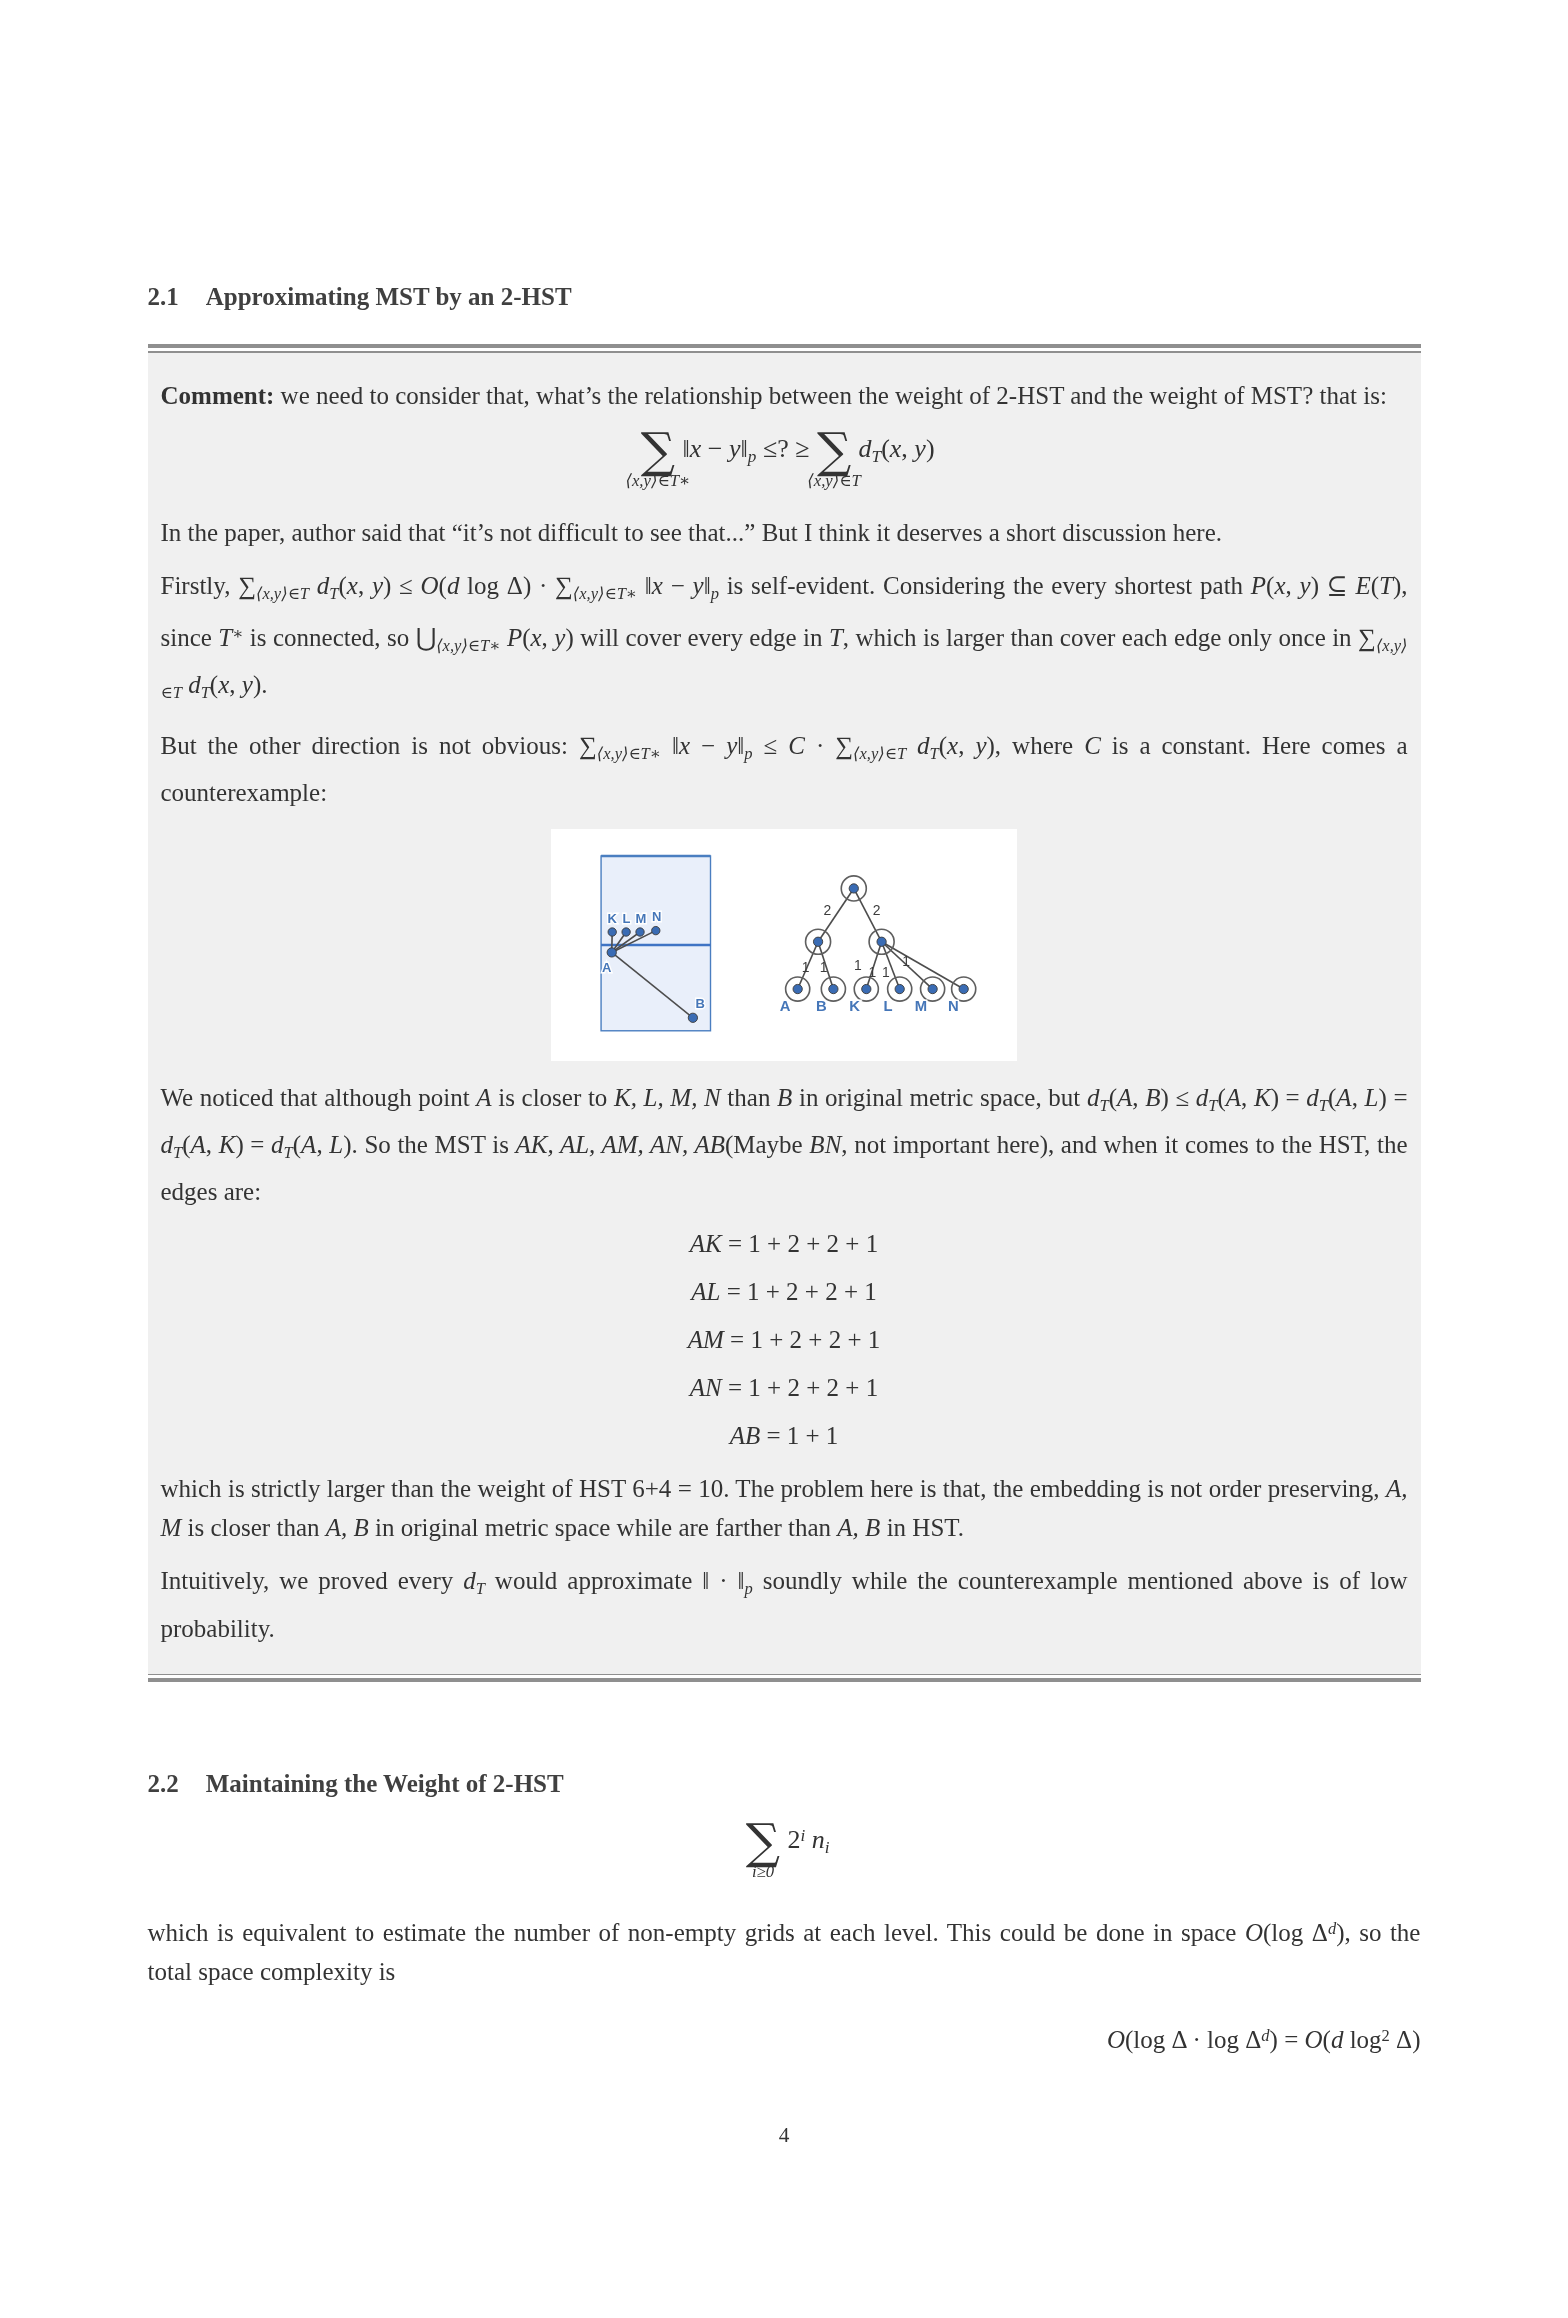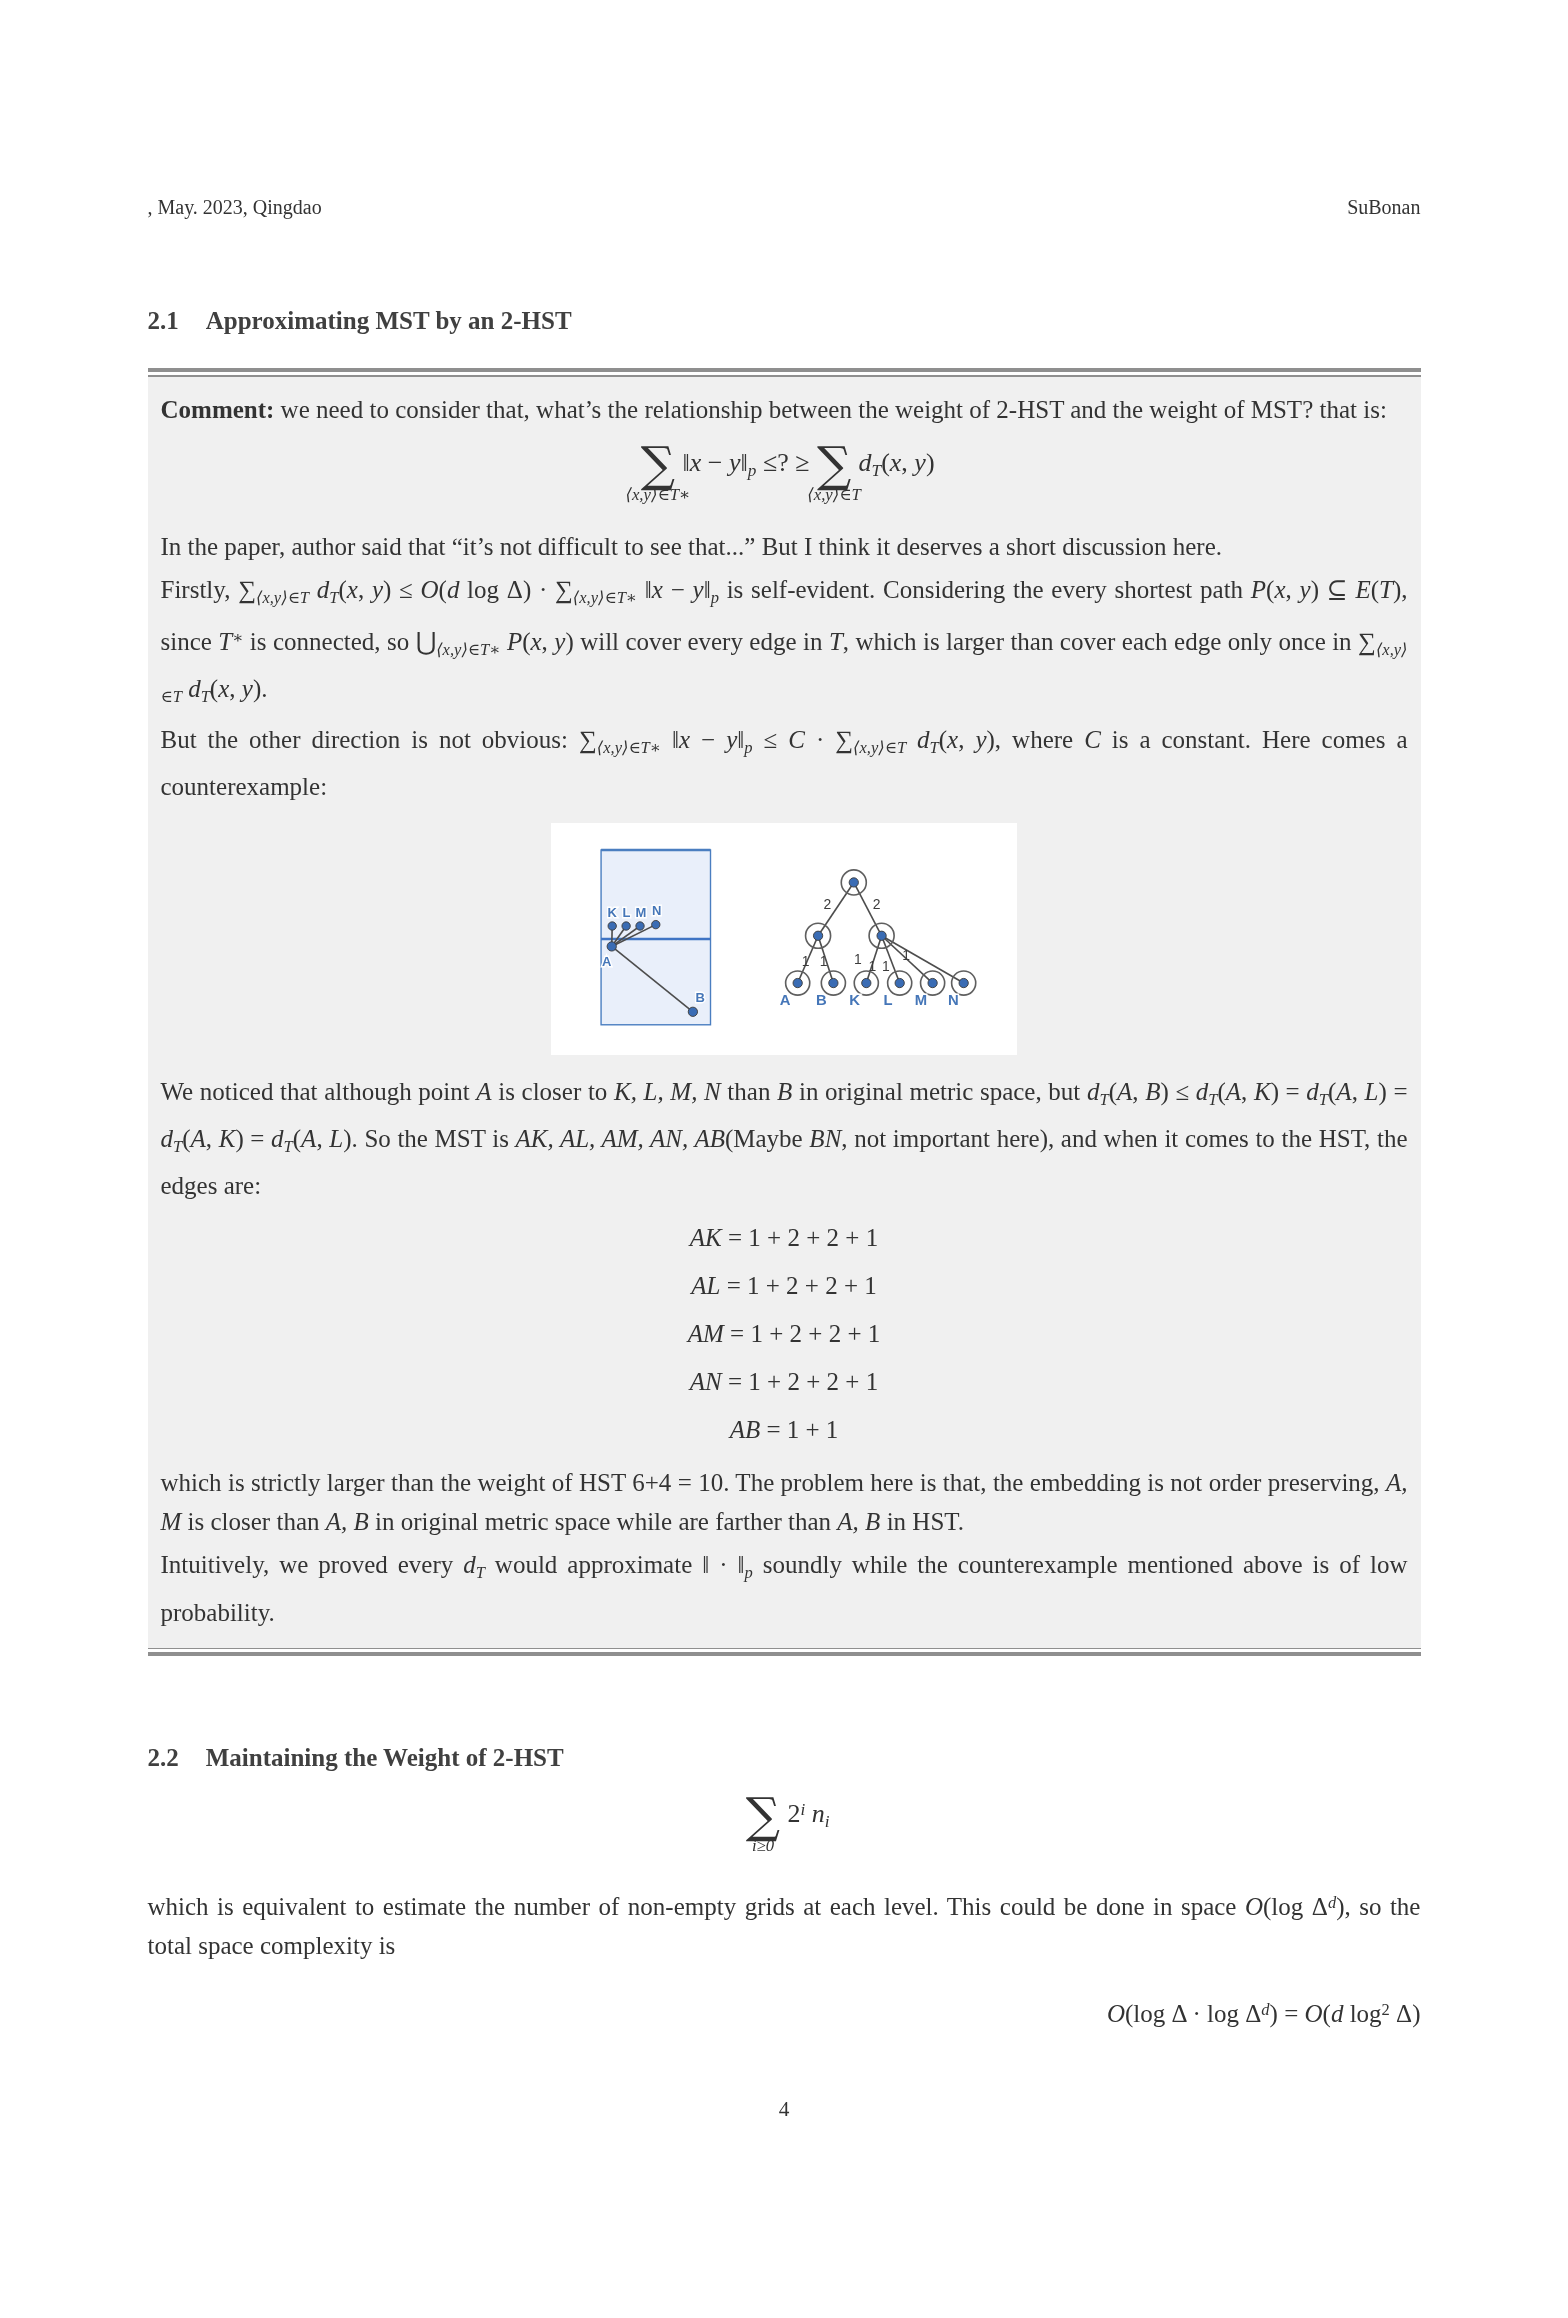--- a/index.html
+++ b/index.html
@@ -15,21 +15,21 @@
   .sec-heading{margin-top:88px;font-size:25px;font-weight:700;color:#404040;display:flex;}
   .sec-heading .sec-no{margin-right:27px;}
 
   
   .rule-thick{height:4.2px;background:#8f8f8f;}
   .rule-gap{height:2.8px;background:#ffffff;}
   .rule-thin{height:1.9px;background:#8f8f8f;}
   .commentbox{margin-top:33px;}
   .commentbox .inner{background:#f0f0f0;padding:9.3px 13px 12px 13px;}
 
-  p.body{font-size:25px;line-height:39px;text-align:justify;margin:4px 0;}
+  p.body{font-size:25px;line-height:39px;text-align:justify;margin:14px 0;}
   .r-b{font-weight:700;}
   .r-i{font-style:italic;}
   .r-sup{vertical-align:0.42em;font-size:66%;}
   .r-subi{vertical-align:-0.32em;font-size:66%;font-style:italic;}
   .r-supi{vertical-align:0.42em;font-size:66%;font-style:italic;}
 
   .disp-eq{display:flex;justify-content:center;align-items:center;font-size:26px;margin:14px 0 41px 0;}
   .bigop{position:relative;display:inline-flex;align-items:center;margin:0 7.4px;}
   .bigop .op{font-size:48px;line-height:0.9;font-family:"DejaVu Serif","DejaVu Sans",serif;}
   .bigop .lim{position:absolute;top:100%;left:50%;transform:translate(-50%,-1.9px);
@@ -53,24 +53,20 @@
   .fig-dot{fill:#3a6cb4;stroke:#3c3c3c;stroke-width:2;}
   .fig-bluelabel{fill:#4576b8;font-family:"Liberation Sans","DejaVu Sans",sans-serif;
       paint-order:stroke;stroke:#ffffff;stroke-width:6px;font-weight:600;}
   .fig-graylabel{fill:#3c3c3c;font-family:"Liberation Sans","DejaVu Sans",sans-serif;}
 </style>
 </head>
 <body>
 
 <div class="content">
 
-  <div class="pagehead">
-    <span>, May. 2023, Qingdao</span>
-    <span>SuBonan</span>
-  </div>
 
   <div class="sec-heading">
     <span class="sec-no">2.1</span>
     <span>Approximating MST by an 2-HST</span>
   </div>
 
   <div class="commentbox">
     <div class="rule-thick"></div>
     <div class="rule-gap"></div>
     <div class="rule-thin"></div>

